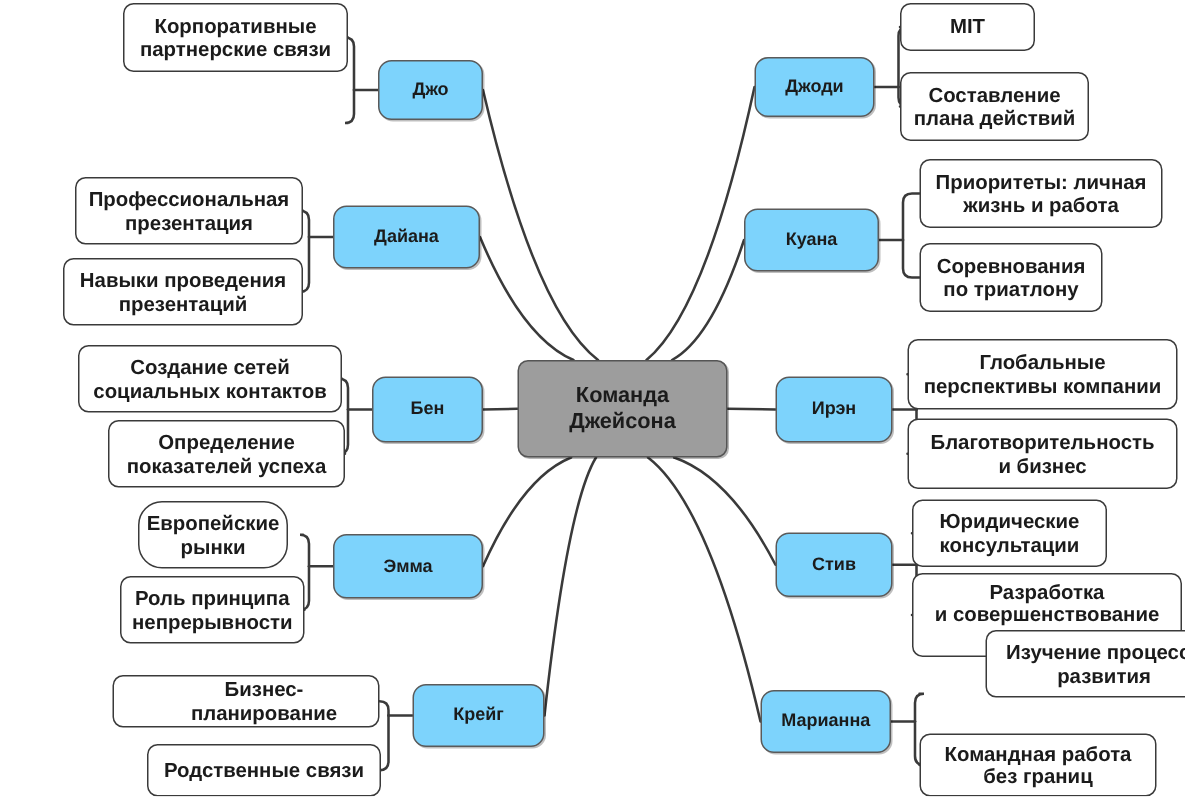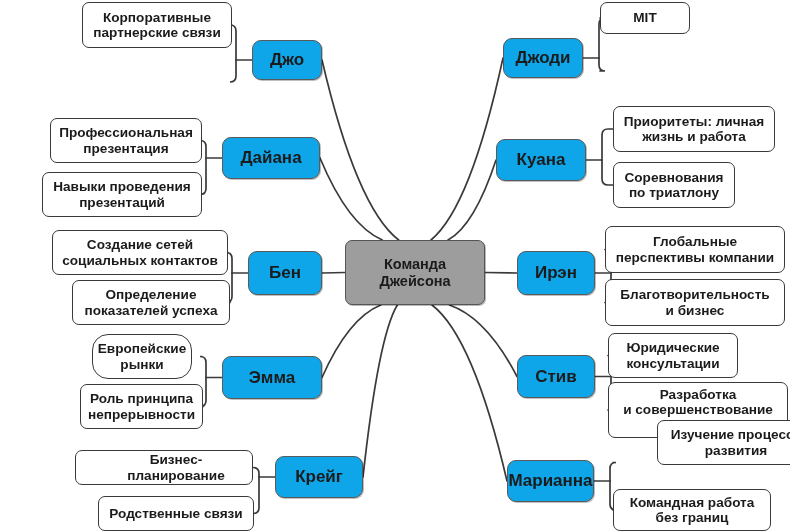--- a/index.html
+++ b/index.html
@@ -37,24 +37,24 @@
     font-weight: bold;
   }
   .node-center {
     background: #9d9d9d;
     border: 1.6px solid #555555;
     border-radius: 7px;
     font-size: 14.5px;
     box-shadow: 1px 1px 0 rgba(0,0,0,0.28);
   }
   .node-person {
-    background: #0ea5e9;
+    background: #7dd3fc;
     border: 1.6px solid #5a5a5a;
     border-radius: 9px;
-    font-size: 17px;
+    font-size: 12px;
     box-shadow: 1px 1px 0 rgba(0,0,0,0.25);
   }
   .node-leaf {
     background: #ffffff;
     border: 1.7px solid #3a3a3a;
     border-radius: 7px;
     font-size: 13.6px;
     padding: 1px 4px;
   }
 </style>
@@ -122,20 +122,22 @@
     <div class="node node-person" style="left: 222px; top: 356px; width: 100px; height: 43px;">Эмма</div>
     <div class="node node-leaf" style="left: 92px; top: 334px; width: 100px; height: 45px; border-radius: 16px;">Европейские
 рынки</div>
     <div class="node node-leaf" style="left: 80px; top: 384px; width: 123px; height: 45px;">Роль принципа
 непрерывности</div>
     <div class="node node-person" style="left: 275px; top: 456px; width: 88px; height: 42px;">Крейг</div>
     <div class="node node-leaf" style="left: 75px; top: 450px; width: 178px; height: 35px; padding-left: 28px;">Бизнес-планирование</div>
     <div class="node node-leaf" style="left: 98px; top: 496px; width: 156px; height: 35px;">Родственные связи</div>
     <div class="node node-person" style="left: 503px; top: 38px; width: 80px; height: 40px;">Джоди</div>
     <div class="node node-leaf" style="left: 600px; top: 2px; width: 90px; height: 32px;">MIT</div>
+    <div class="node node-leaf" style="left: 600px; top: 48px; width: 126px; height: 46px;">Составление
+плана действий</div>
     <div class="node node-person" style="left: 496px; top: 139px; width: 90px; height: 42px;">Куана</div>
     <div class="node node-leaf" style="left: 613px; top: 106px; width: 162px; height: 46px;">Приоритеты: личная
 жизнь и работа</div>
     <div class="node node-leaf" style="left: 613px; top: 162px; width: 122px; height: 46px;">Соревнования
 по триатлону</div>
     <div class="node node-person" style="left: 517px; top: 251px; width: 78px; height: 44px;">Ирэн</div>
     <div class="node node-leaf" style="left: 605px; top: 226px; width: 180px; height: 47px;">Глобальные
 перспективы компании</div>
     <div class="node node-leaf" style="left: 605px; top: 279px; width: 180px; height: 47px;">Благотворительность
 и бизнес</div>

